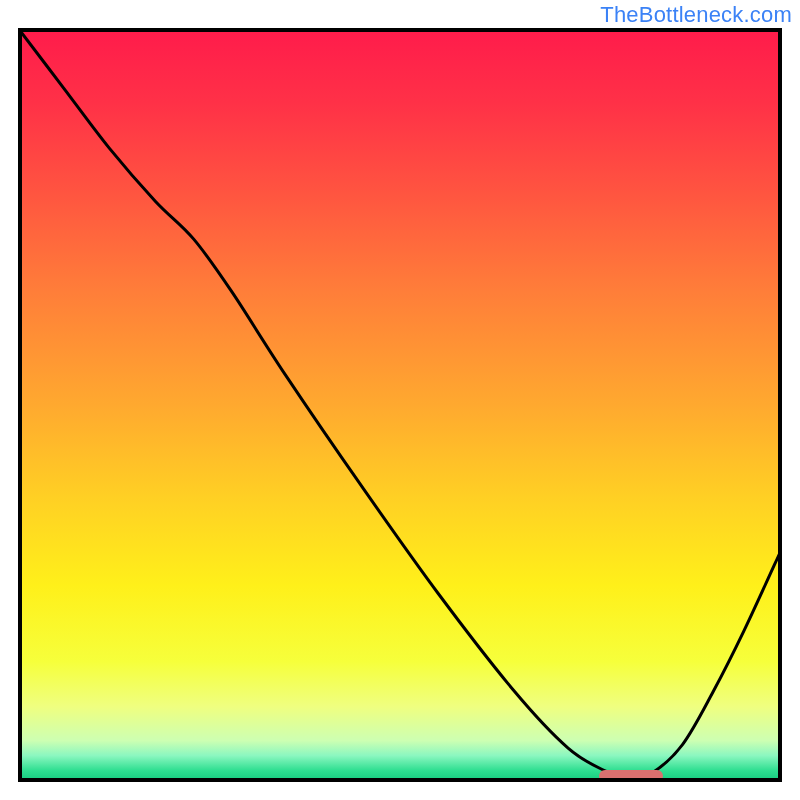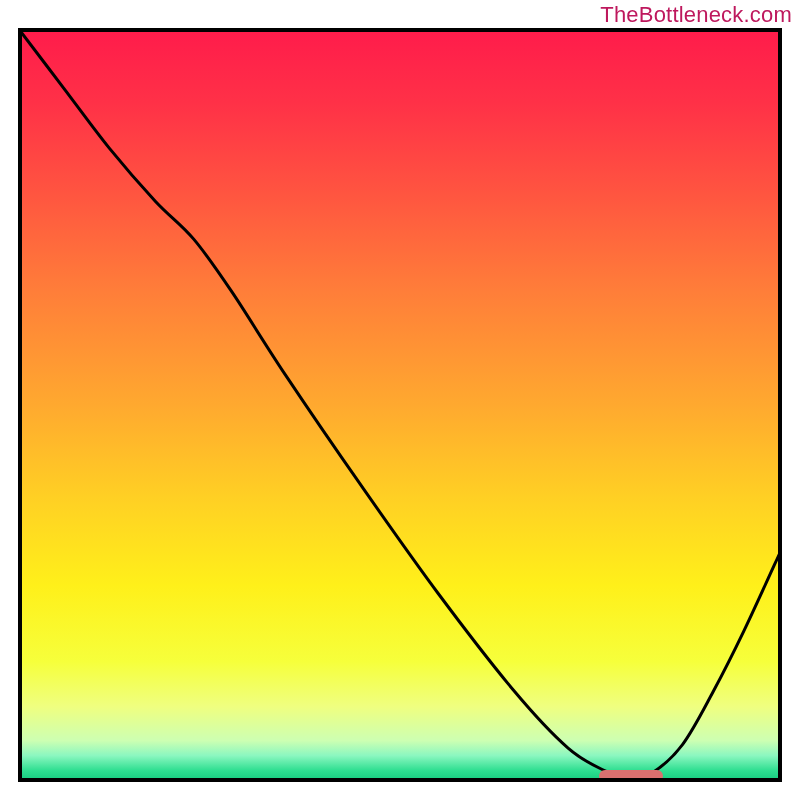--- a/index.html
+++ b/index.html
@@ -14,21 +14,21 @@
   .container {
     position: relative;
     width: 800px;
     height: 800px;
   }
   .attribution {
     position: absolute;
     top: 2px;
     right: 8px;
     font-size: 22px;
-    color: #be185d;
+    color: #3b82f6;
     font-weight: 500;
     letter-spacing: 0.2px;
   }
   .plot-frame {
     position: absolute;
     left: 18px;
     top: 28px;
     width: 764px;
     height: 754px;
     box-sizing: border-box;

